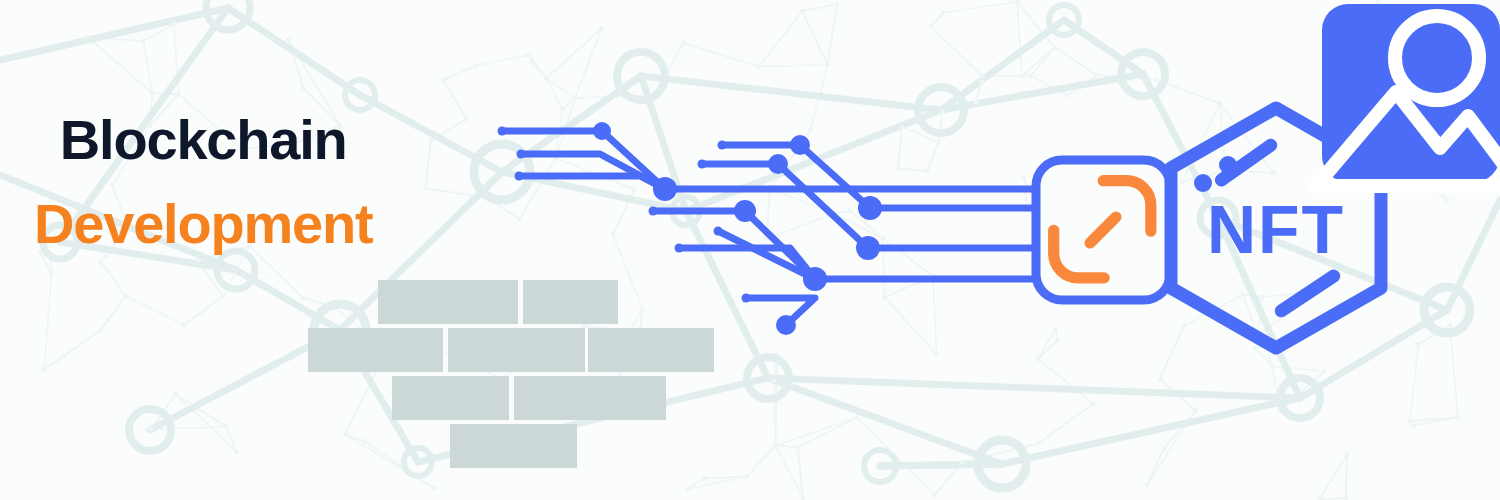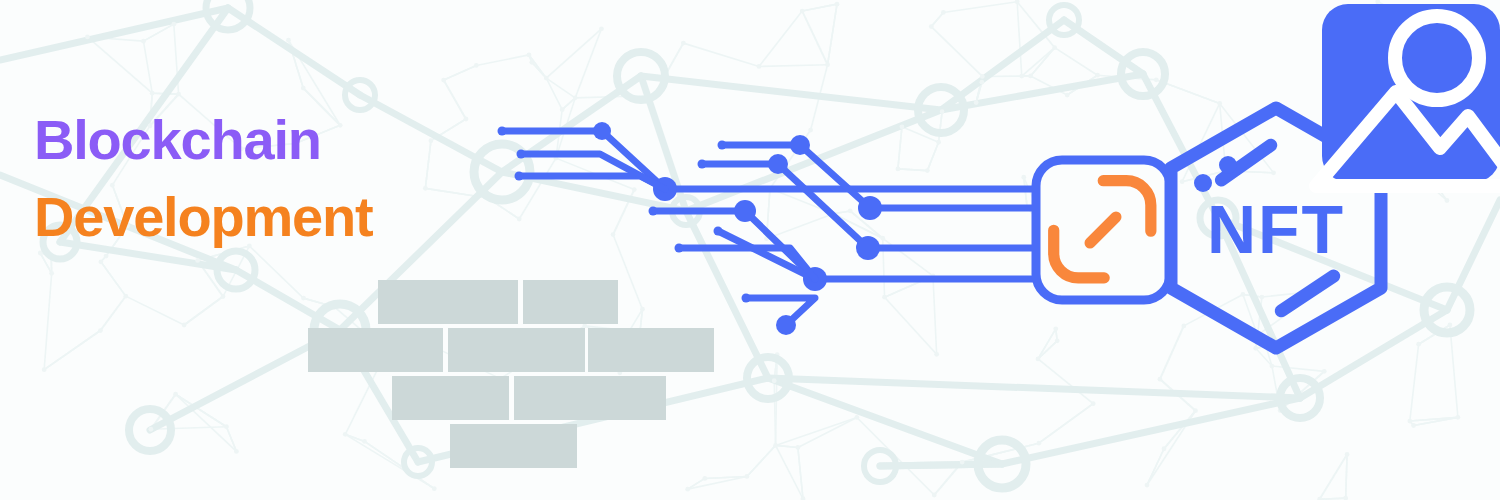--- a/index.html
+++ b/index.html
@@ -37,22 +37,22 @@
     line-height: 1.0;
     user-select: none;
   }
   #headline .line {
     display: block;
     font-size: 56px;
     font-weight: 700;
     letter-spacing: -1.2px;
     white-space: nowrap;
   }
-  #headline .line-1 { color: #8b5cf6; }
-  #headline .line-2 { color: #f5821f; margin-top: 21px; }
+  #headline .line-1 { color: #0f172a; text-align: center; }
+  #headline .line-2 { color: #f5821f; margin-top: 28px; }
 </style>
 </head>
 <body>
 
 <div id="banner" style="background: rgb(251, 253, 253);">
 
   <svg id="bg-network" viewBox="0 0 1500 500" xmlns="http://www.w3.org/2000/svg" aria-hidden="true">
     <g stroke="#edf5f5" stroke-width="1.6" fill="none">
         <line x1="1418.6312870209251" y1="344.19536606604015" x2="1449.9095685081136" y2="325.00898853177625"></line>
         <line x1="1418.6312870209251" y1="344.19536606604015" x2="1409.7896671899548" y2="421.0530521446155"></line>

